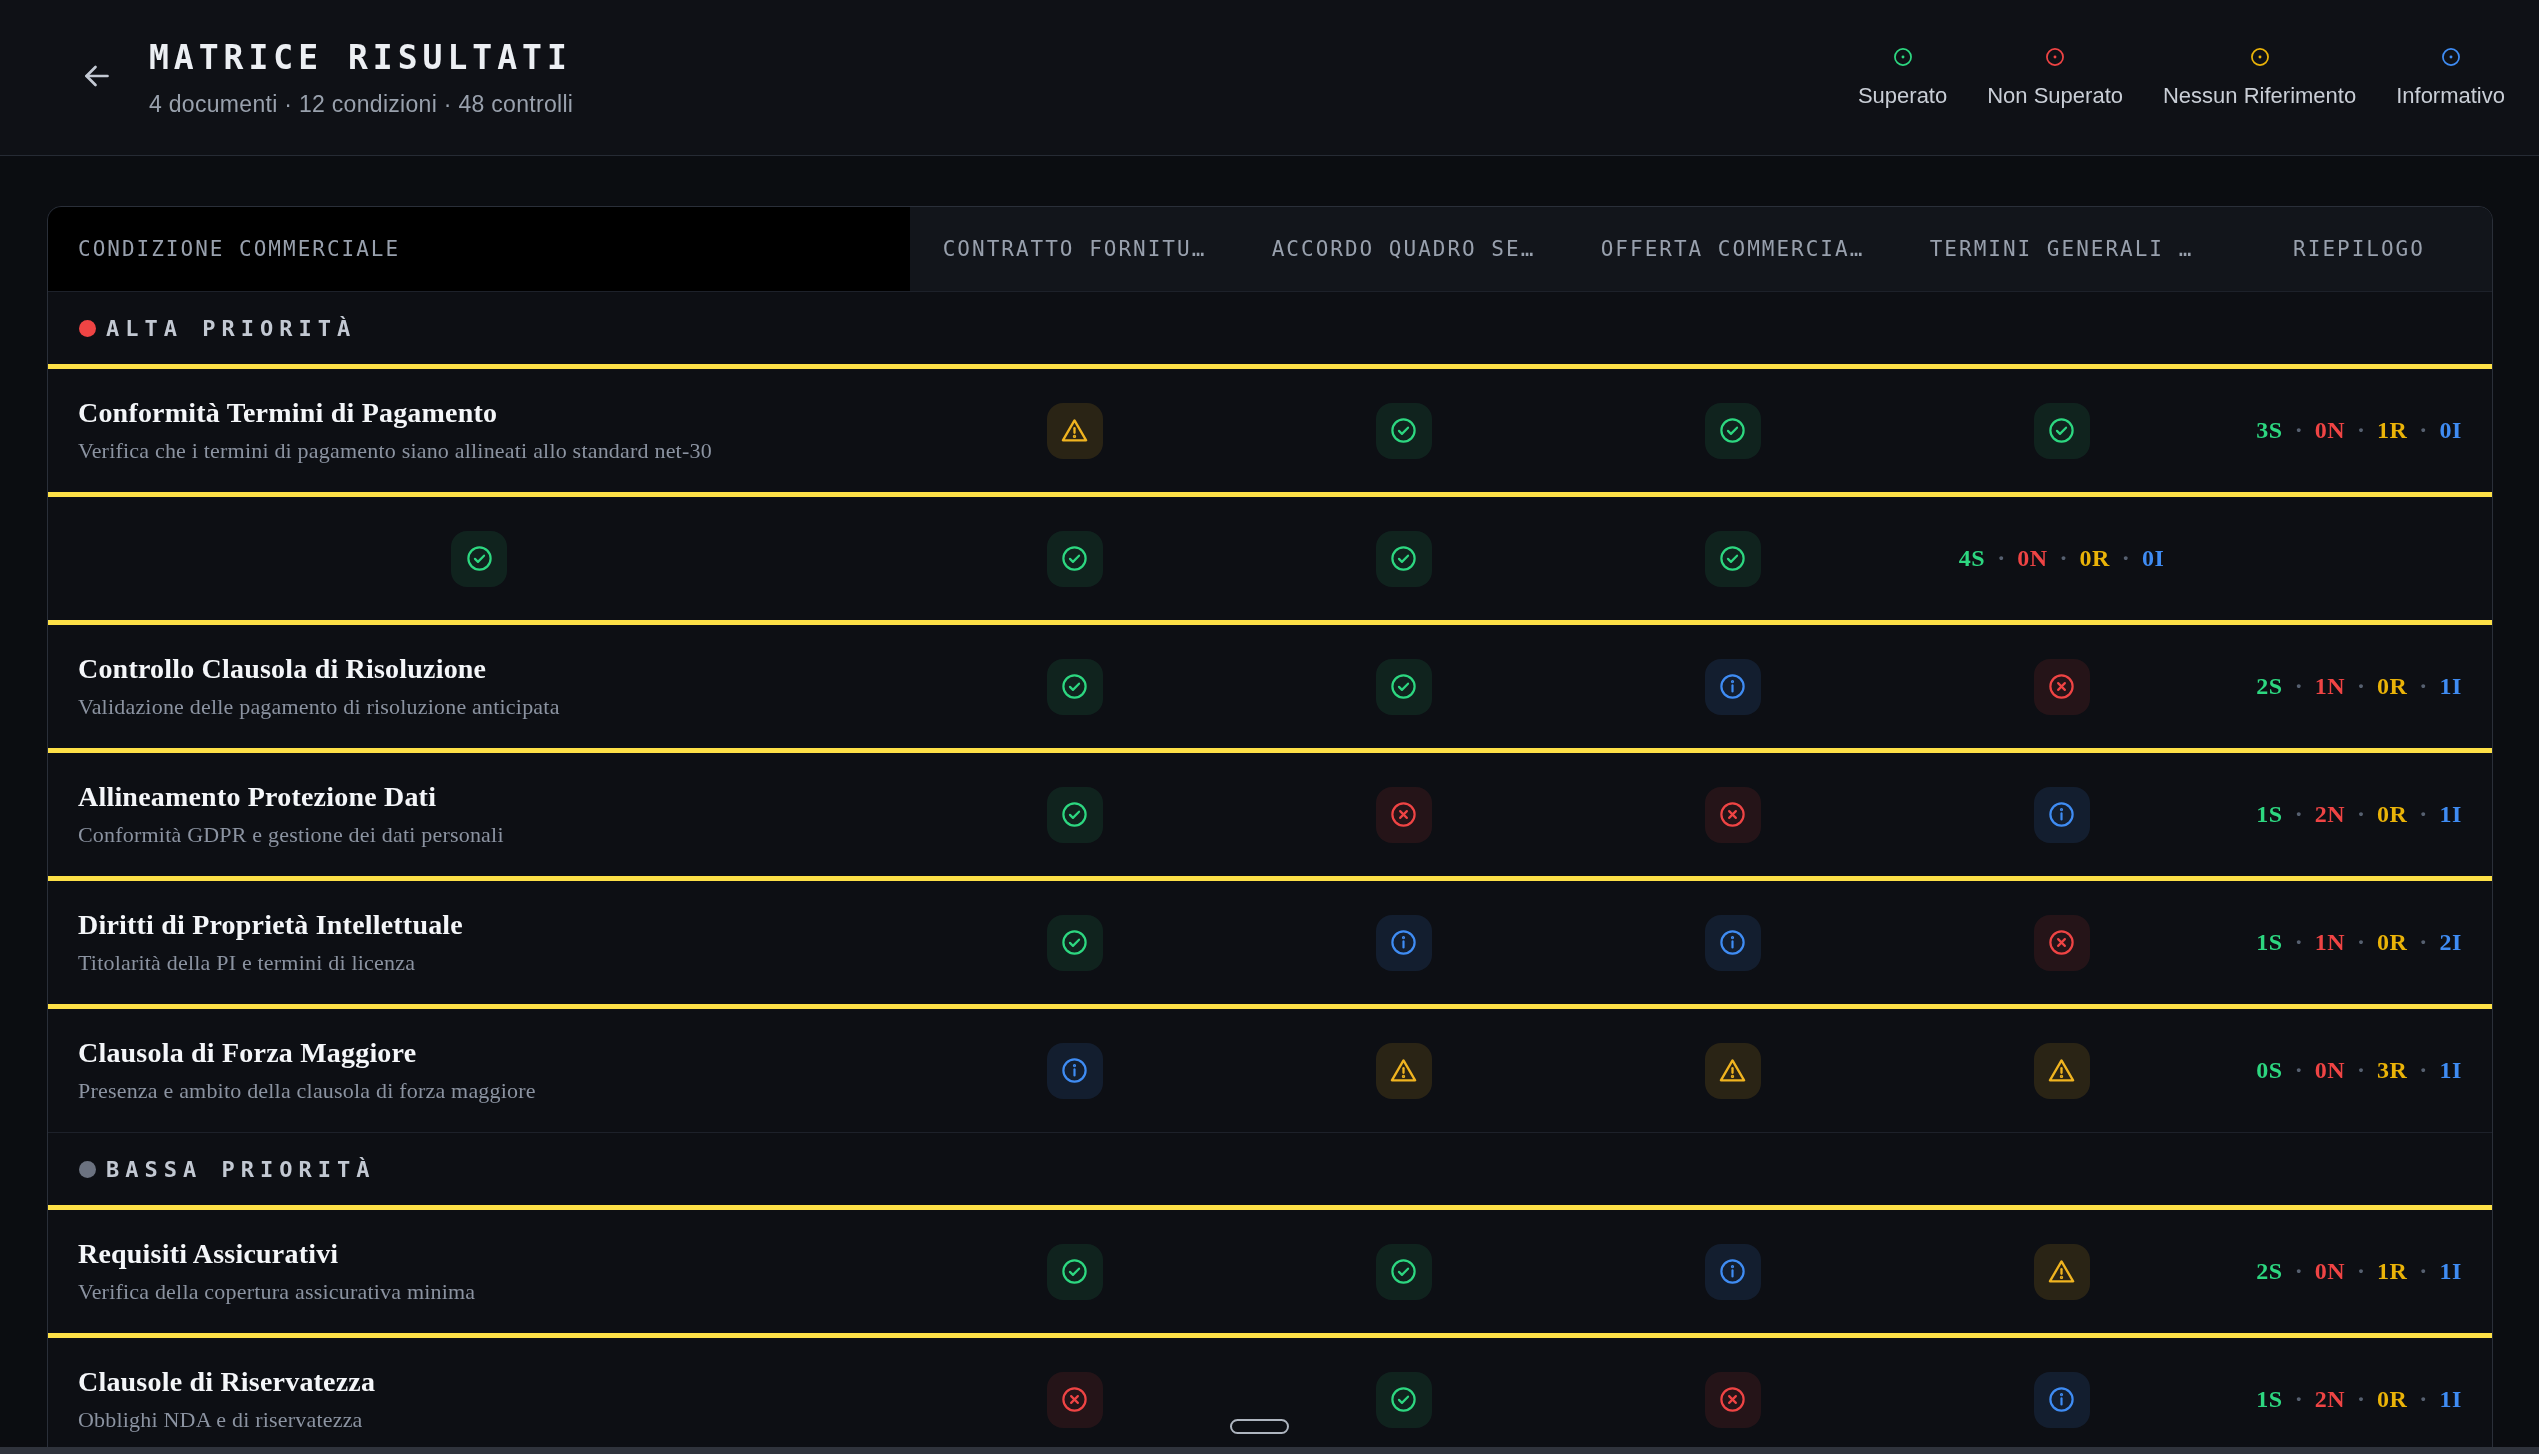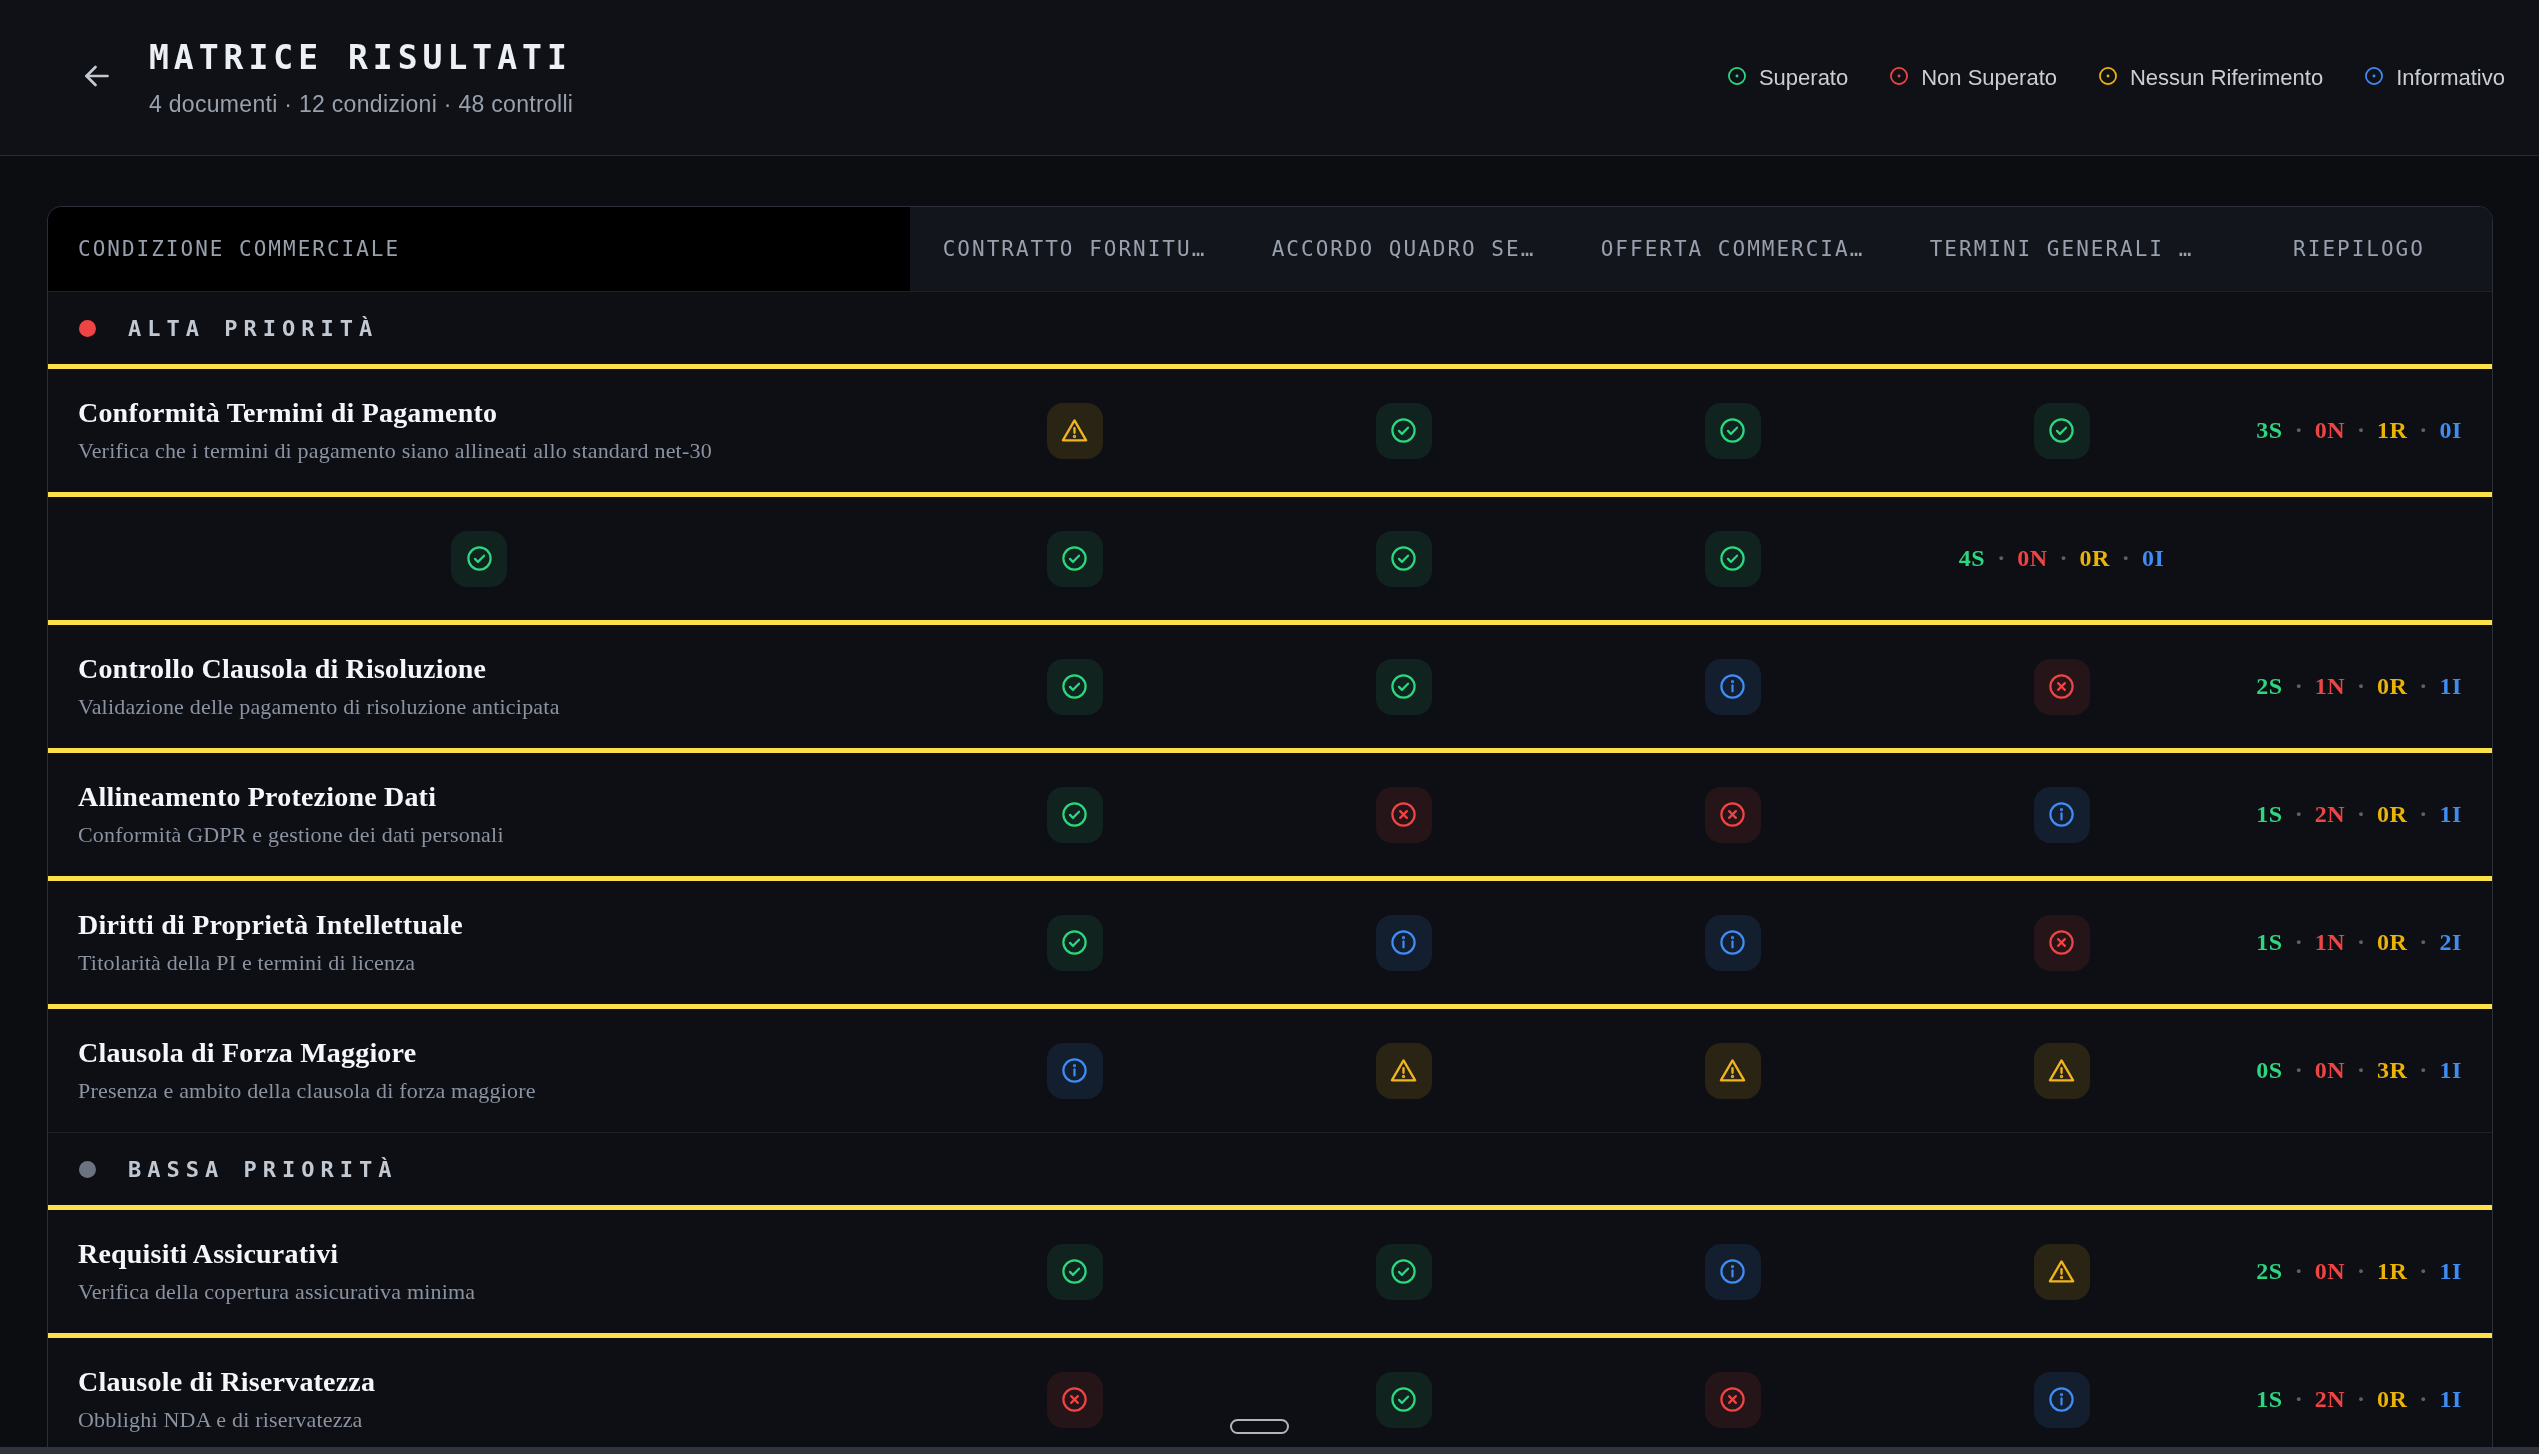--- a/index.html
+++ b/index.html
@@ -24,21 +24,21 @@
   }
   .back-btn svg { width:36px; height:36px; }
   .title-block { margin-left:28px; display:flex; flex-direction:column; gap:14px; }
   .page-title {
     font-family:"DejaVu Sans Mono",monospace;
     font-size:33px; font-weight:bold; letter-spacing:5px; color:#eceff3;
   }
   .page-subtitle { font-size:23px; color:#99a1ad; letter-spacing:0.3px; }
 
   .legend { margin-left:auto; display:flex; align-items:center; gap:40px; }
-  .legend-item { display:flex; align-items:center; gap:11px; }
+  .legend-item { display:flex; align-items:center; gap:11px;flex-direction:column; }
   .legend-item svg { width:22px; height:22px; }
   .legend-label { font-size:22px; color:#c9ced6; }
 
   
   .matrix-card {
     position:absolute; left:47px; top:206px; width:2446px; height:1287px;
     background:#0d0f14; border:1px solid #2a2f39; border-radius:14px;
     overflow:hidden;
   }
   .grid-row {
@@ -52,21 +52,21 @@
     padding-left:30px; border-top-left-radius:14px;
   }
   .col-head {
     font-family:"DejaVu Sans Mono",monospace;
     font-size:21px; letter-spacing:2px; color:#98a0ad; white-space:nowrap;
   }
   .col-head.center { text-align:center; }
 
   .section-row {
     height:73px; border-top:1px solid #1d212a;
-    display:flex; align-items:center; gap:32px; padding-left:31px;
+    display:flex; align-items:center; gap:10px; padding-left:31px;
   }
   .priority-dot { width:17px; height:17px; border-radius:50%; background:currentColor; flex:0 0 auto; }
   .section-label {
     font-family:"DejaVu Sans Mono",monospace;
     font-size:22px; font-weight:bold; letter-spacing:6px; color:#c2c8d2;
   }
 
   .data-row { height:128px; border-top:5px solid #fde047;font-family:Liberation Serif, serif; }
   .cond-cell { padding-left:30px; padding-right:40px; }
   .cond-title { font-size:28px; font-weight:600; color:#f4f6f9; margin-bottom:9px; letter-spacing:0.2px; }

